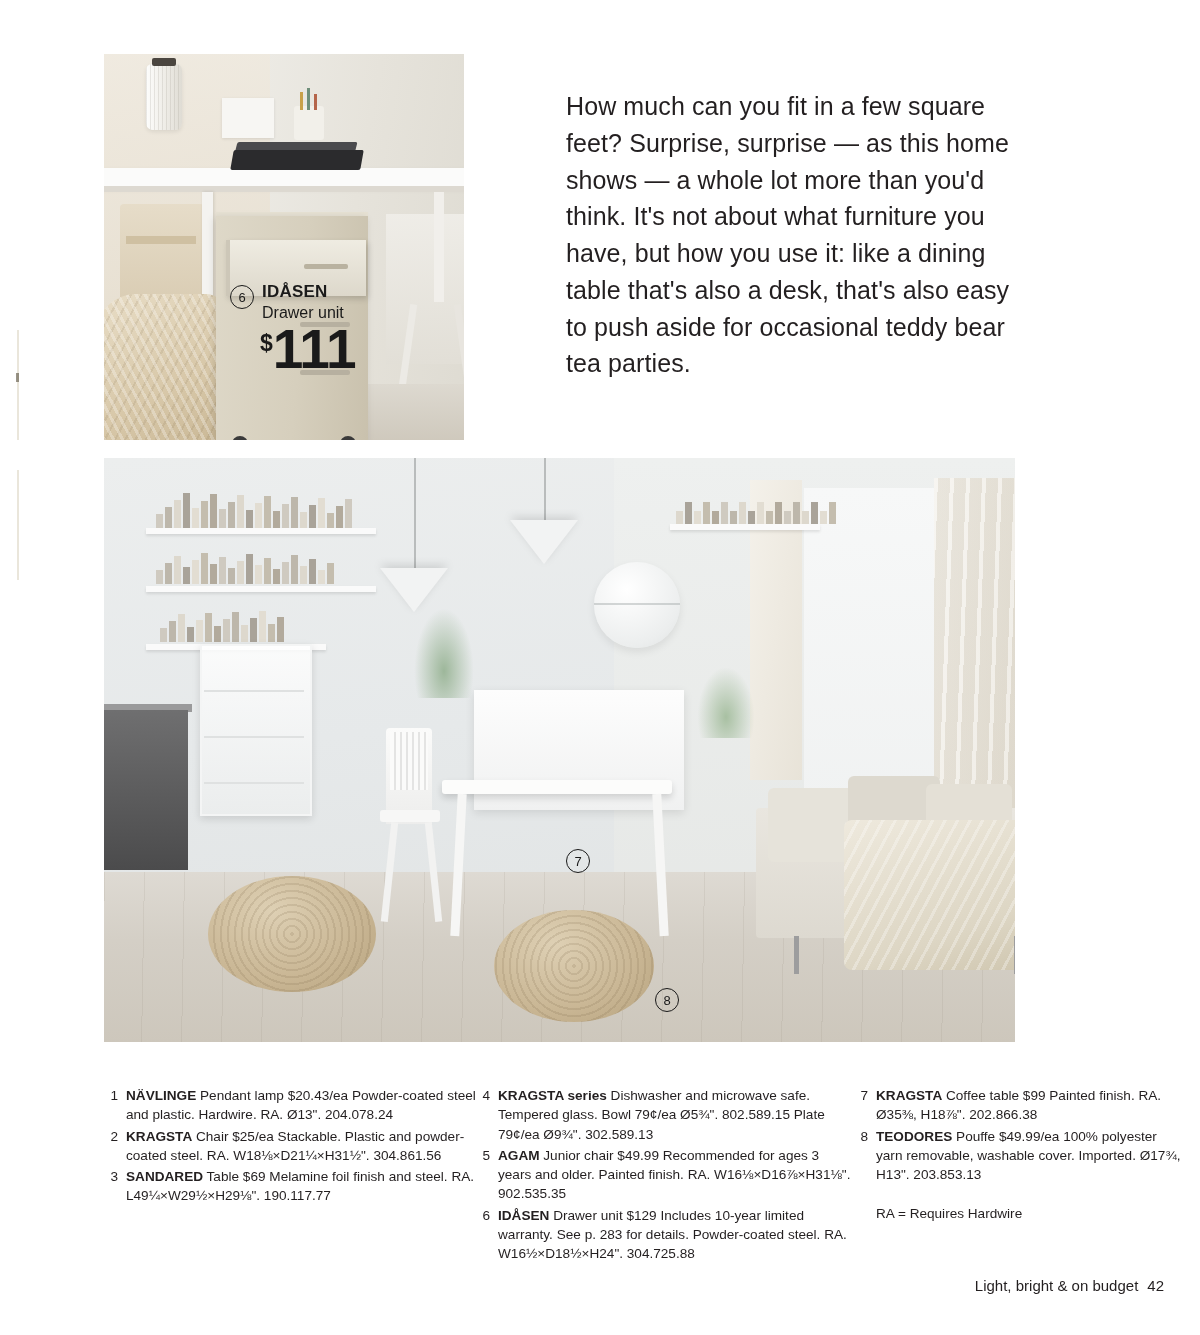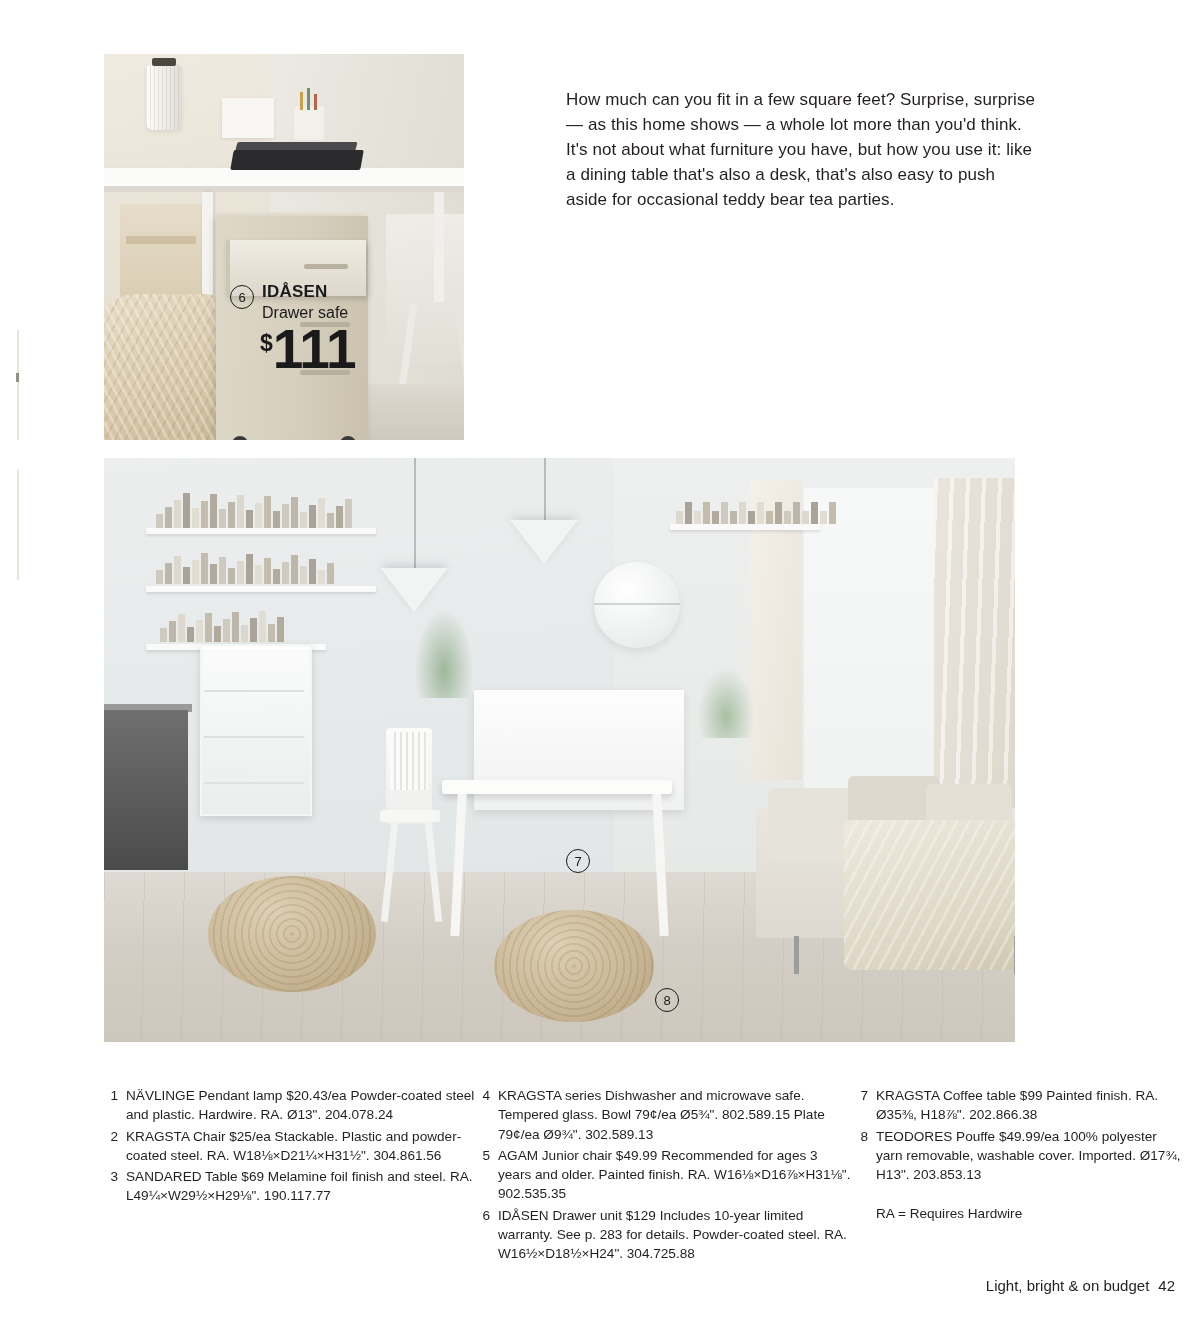--- a/index.html
+++ b/index.html
@@ -101,21 +101,21 @@
   }
   .callout-name{font-size:17px;font-weight:bold;letter-spacing:.2px;line-height:1.15;}
   .callout-sub{font-size:16px;font-weight:400;line-height:1.2;margin-top:1px;}
   .callout-price{display:flex;align-items:flex-start;margin-top:2px;}
   .price-cur{font-size:23px;font-weight:bold;line-height:1;margin-top:8px;}
   .price-val{font-size:55px;font-weight:bold;line-height:.92;letter-spacing:-1px;}
 
   
   .intro{
     position:absolute;left:566px;top:88px;width:470px;
-    font-size:17px;line-height:1.47;color:#231f20;letter-spacing:.1px;
+    font-size:25px;line-height:1.47;color:#231f20;letter-spacing:.1px;
   }
 
   
   .photo-main{
     position:absolute;left:104px;top:458px;width:911px;height:584px;
     overflow:hidden;background:#e9e8e5;
   }
   .pm-wall{position:absolute;inset:0;background:linear-gradient(175deg,#eceeee 0%,#e6e9ea 45%,#dfe2e2 100%);}
   .pm-wall-r{position:absolute;left:56%;top:0;width:44%;height:100%;
     background:linear-gradient(180deg,#eef0ef,#e4e6e4);}
@@ -205,25 +205,25 @@
   
   .listing{position:absolute;left:104px;top:1086px;width:1086px;
     display:flex;gap:0;}
   .col{font-size:13.6px;line-height:1.42;color:#231f20;}
   .col1{width:372px;}
   .col2{width:378px;}
   .col3{width:330px;}
   .entry{display:flex;gap:8px;margin-bottom:2px;}
   .entry-num{width:14px;flex:none;text-align:right;}
   .entry-txt{flex:1;}
-  .entry-txt b{font-weight:normal;}
+  .entry-txt b{font-weight:bold;}
   .legend{margin-top:20px;margin-left:22px;font-size:13.6px;}
 
   
-  .footer{position:absolute;right:25px;top:1277px;font-size:15px;color:#231f20;
+  .footer{position:absolute;right:36px;top:1277px;font-size:15px;color:#231f20;
     display:flex;align-items:flex-end;gap:9px;}
   .footer .pg{font-size:15px;}
 </style>
 </head>
 <body>
 
 <div class="page">
 
   <div class="margin-mark mm1"></div>
   <div class="mm-dot"></div>
@@ -267,21 +267,21 @@
     <div class="pt-unit-h2"></div>
     <div class="pt-unit-h3"></div>
     <div class="pt-caster c1"></div>
     <div class="pt-caster c2"></div>
 
     <div class="callout">
       <div class="callout-row">
         <div class="num-circle">6</div>
         <div>
           <div class="callout-name">IDÅSEN</div>
-          <div class="callout-sub">Drawer safe</div>
+          <div class="callout-sub">Drawer unit</div>
         </div>
       </div>
       <div class="callout-price" style="margin-left:30px;">
         <span class="price-cur">$</span>
         <span class="price-val">111</span>
       </div>
     </div>
   </div>
 
   <div class="intro">How much can you fit in a few square feet? Surprise, surprise — as this home shows — a whole lot more than you'd think. It's not about what furniture you have, but how you use it: like a dining table that's also a desk, that's also easy to push aside for occasional teddy bear tea parties.</div>

